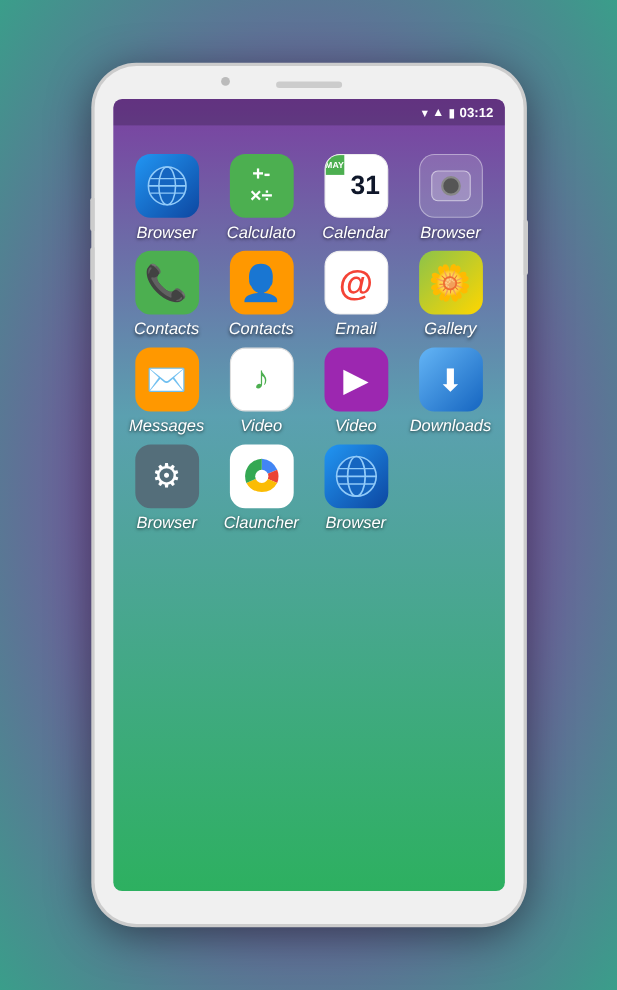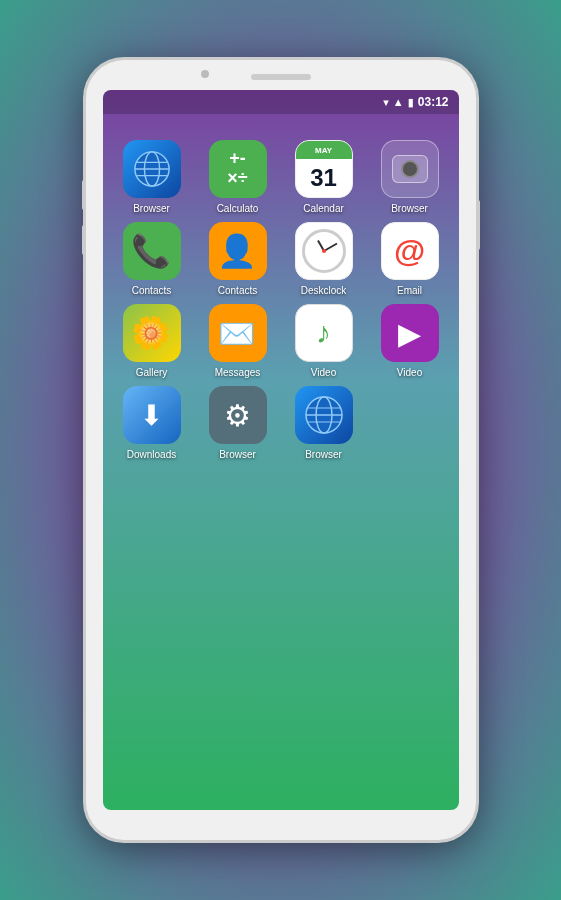--- a/index.html
+++ b/index.html
@@ -117,24 +117,25 @@
       border-radius: 14px;
       display: flex;
       align-items: center;
       justify-content: center;
       font-size: 28px;
       overflow: hidden;
       position: relative;
     }
     .app-label {
       color: white;
-      font-size: 10px;
+      font-size: 15px;
       text-align: right;
       text-shadow: 0 1px 3px rgba(0,0,0,0.7);
       font-weight: 500;
+      font-style: italic;
     }
 
     
     .icon-browser { background: linear-gradient(135deg, #2196F3, #0D47A1); }
     .icon-browser svg { width: 38px; height: 38px; }
 
     
     .icon-calc { background: #4CAF50; }
 
     
@@ -221,21 +222,21 @@
       width: 4px;
       height: 4px;
       background: #f44336;
       border-radius: 50%;
       position: absolute;
     }
     .calendar-icon-inner {
       width: 100%;
       height: 100%;
       display: flex;
-      flex-direction: column;
+      flex-direction: row;
     }
     .calendar-header {
       background: #4CAF50;
       height: 18px;
       display: flex;
       align-items: center;
       justify-content: center;
       font-size: 8px;
       color: white;
       font-weight: bold;
@@ -358,30 +359,20 @@
         <span class="app-label">Contacts</span>
       </div>
 
       <div class="app-item">
         <div class="app-icon-wrap icon-contacts-orange">
           <span style="font-size:32px; color:white;">👤</span>
         </div>
         <span class="app-label">Contacts</span>
       </div>
 
-      <div class="app-item">
-        <div class="app-icon-wrap icon-deskclock" style="padding:4px;">
-          <div class="clock-face">
-            <div class="clock-hand-hour"></div>
-            <div class="clock-hand-min"></div>
-            <div class="clock-center"></div>
-          </div>
-        </div>
-        <span class="app-label">Deskclock</span>
-      </div>
 
       <div class="app-item">
         <div class="app-icon-wrap icon-email">
           <span class="email-at">@</span>
         </div>
         <span class="app-label">Email</span>
       </div>
 
       <div class="app-item">
         <div class="app-icon-wrap icon-gallery">
@@ -418,20 +409,33 @@
         <span class="app-label">Downloads</span>
       </div>
 
       <div class="app-item">
         <div class="app-icon-wrap icon-settings">
           <span class="gear-icon">⚙</span>
         </div>
         <span class="app-label">Browser</span>
       </div>
 
+      <div class="app-item">
+        <div class="app-icon-wrap icon-clauncher">
+
+          <svg width="40" height="40" viewBox="0 0 40 40">
+            <path d="M20 20 L20 4 A16 16 0 0 1 34 14 Z" fill="#4285F4"></path>
+            <path d="M20 20 L34 14 A16 16 0 0 1 34 26 Z" fill="#EA4335"></path>
+            <path d="M20 20 L34 26 A16 16 0 0 1 6 26 Z" fill="#FBBC05"></path>
+            <path d="M20 20 L6 26 A16 16 0 0 1 20 4 Z" fill="#34A853"></path>
+            <circle cx="20" cy="20" r="6" fill="white"></circle>
+          </svg>
+        </div>
+        <span class="app-label">Clauncher</span>
+      </div>
 
       <div class="app-item">
         <div class="app-icon-wrap icon-browser2">
           <svg viewBox="0 0 40 40" xmlns="http://www.w3.org/2000/svg" width="40" height="40">
             <circle cx="20" cy="20" r="18" fill="#1565C0"></circle>
             <ellipse cx="20" cy="20" rx="8" ry="18" fill="none" stroke="#90CAF9" stroke-width="1.5"></ellipse>
             <line x1="2" y1="20" x2="38" y2="20" stroke="#90CAF9" stroke-width="1.5"></line>
             <line x1="4" y1="13" x2="36" y2="13" stroke="#90CAF9" stroke-width="1.2"></line>
             <line x1="4" y1="27" x2="36" y2="27" stroke="#90CAF9" stroke-width="1.2"></line>
             <circle cx="20" cy="20" r="18" fill="none" stroke="#90CAF9" stroke-width="1.5"></circle>

